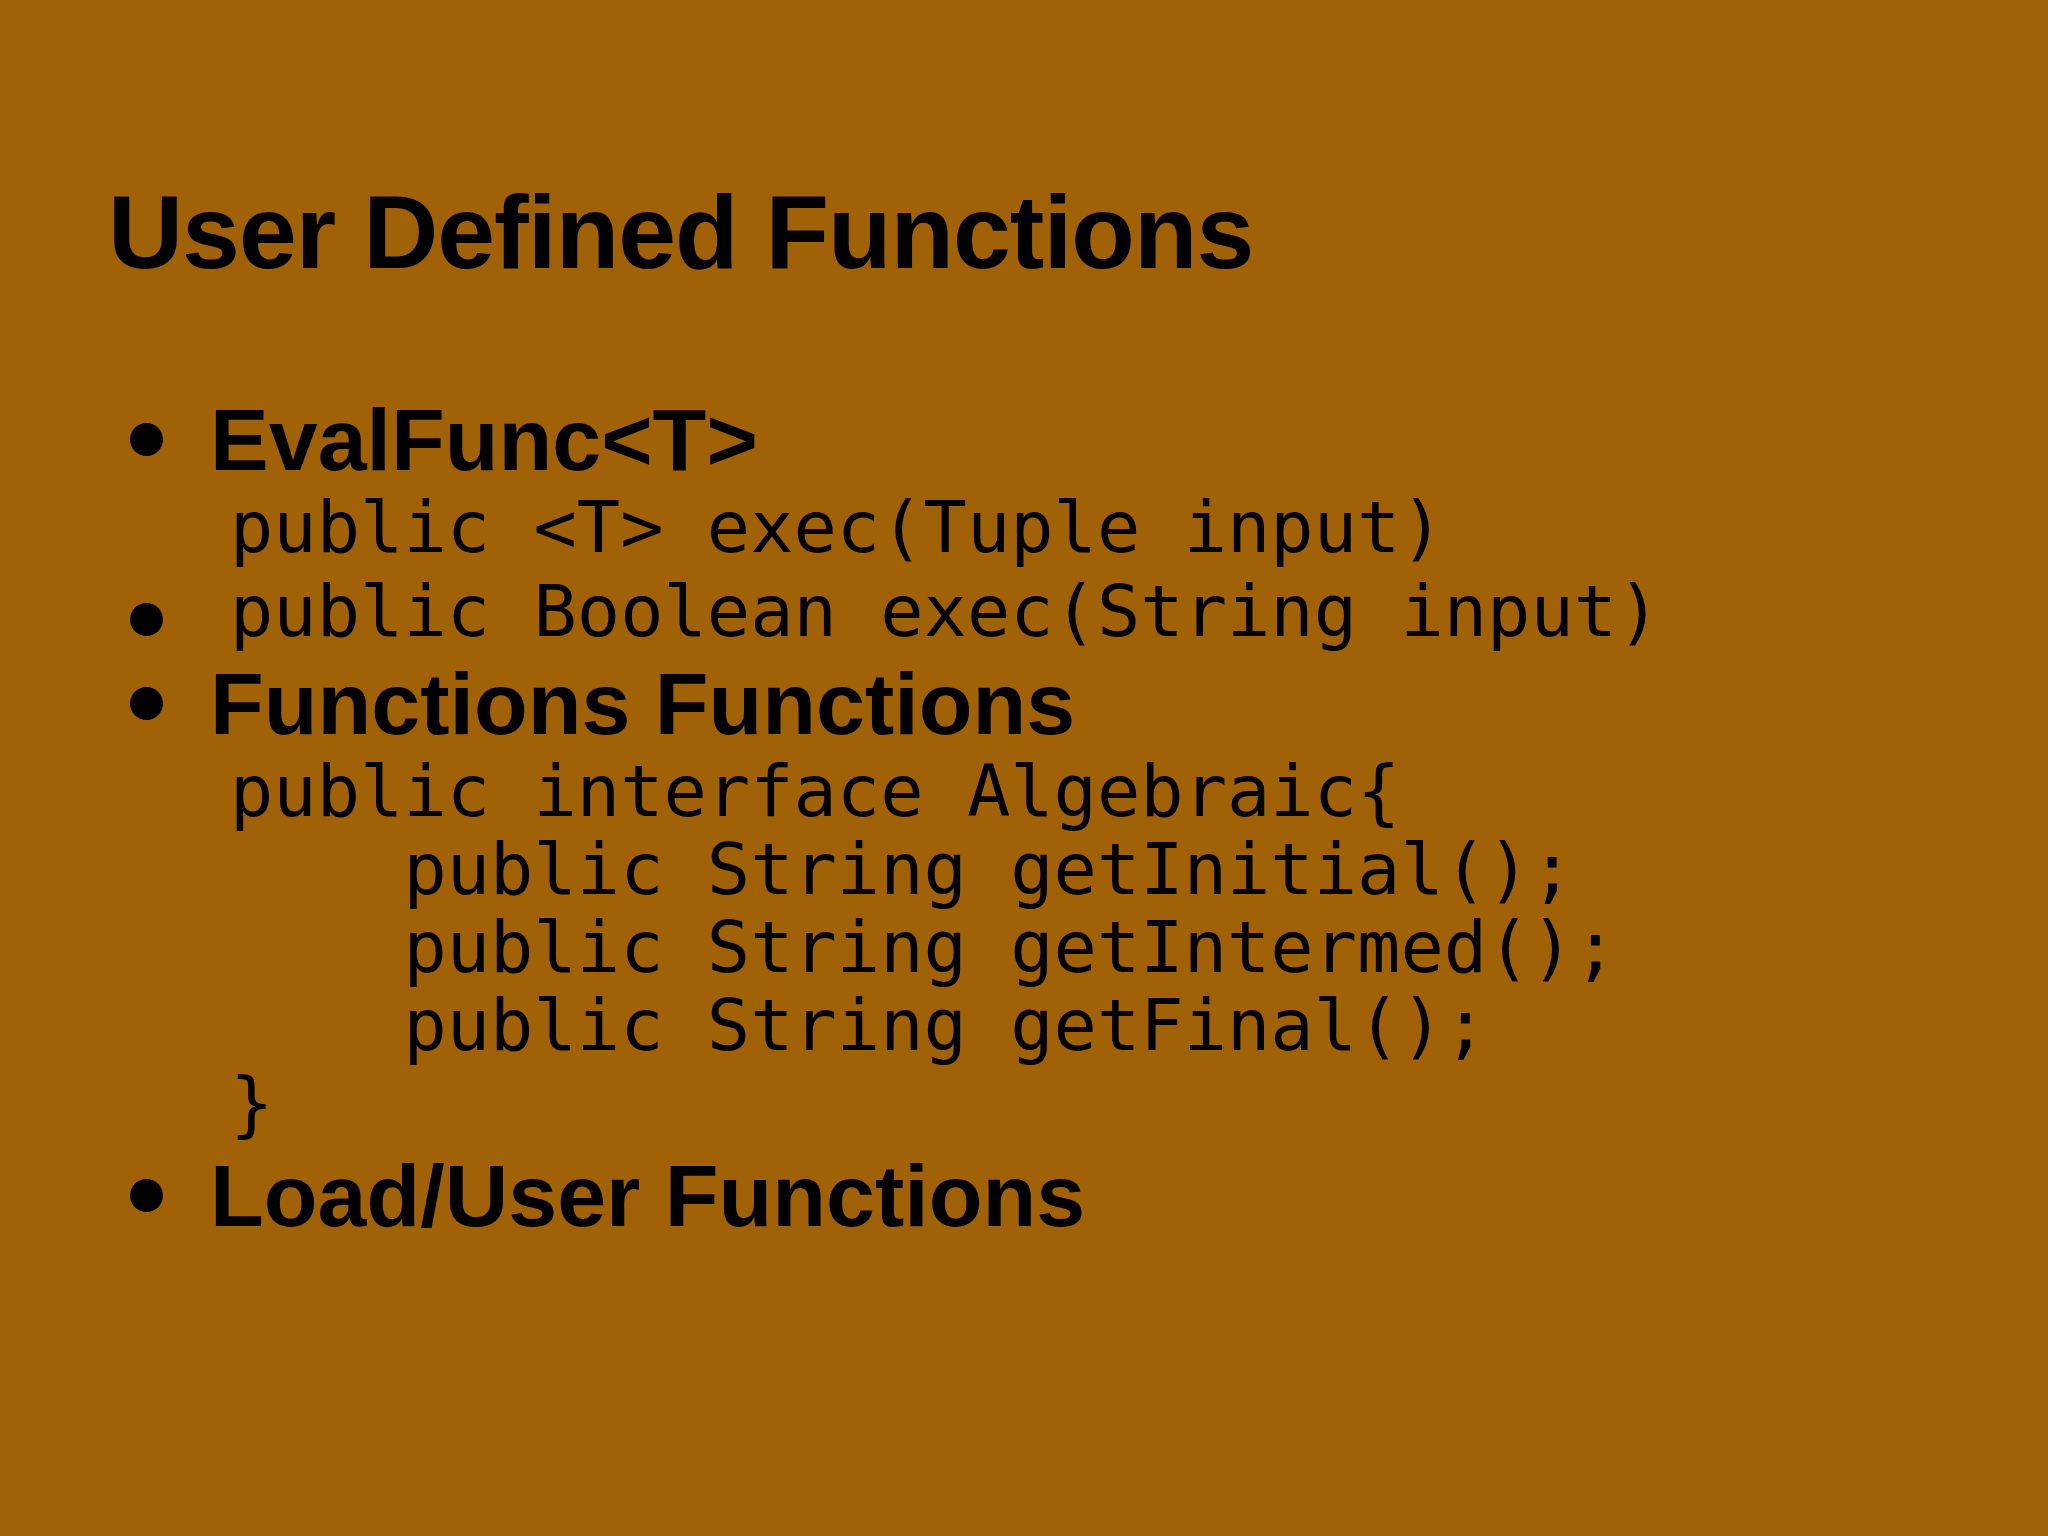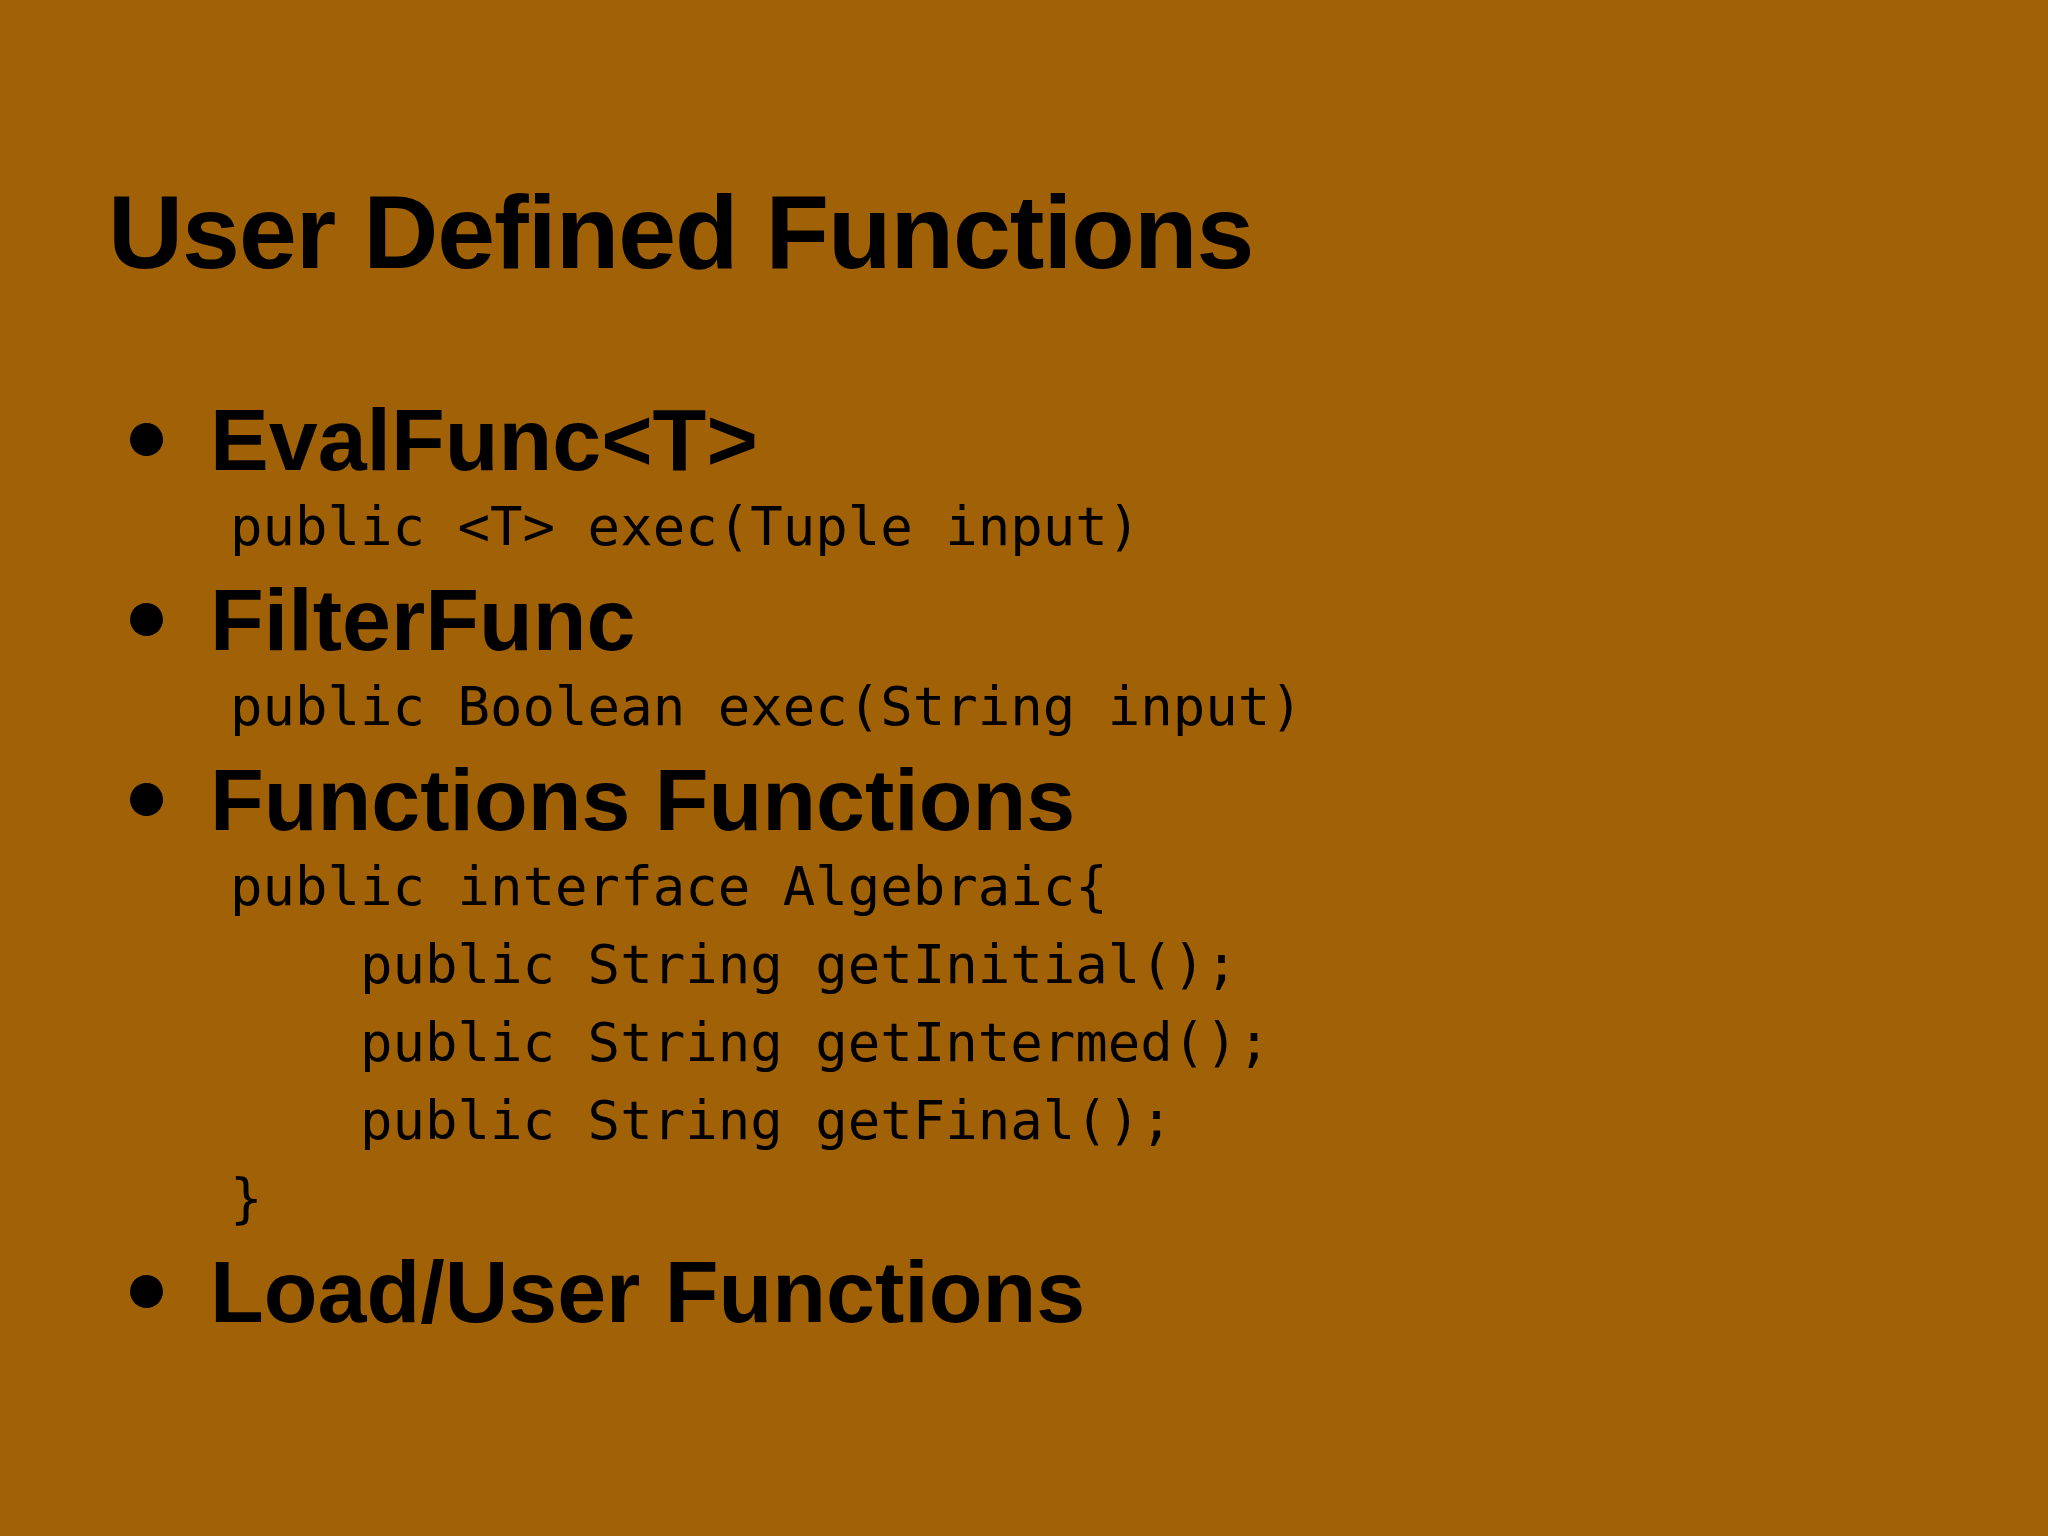--- a/index.html
+++ b/index.html
@@ -49,42 +49,41 @@
     left: 130px;
     top: 31px;
     width: 33px;
     height: 33px;
     background: #000000;
     border-radius: 50%;
   }
   pre.code {
     margin: 0 0 0 230px;
     font-family: "DejaVu Sans Mono", monospace;
-    font-size: 54px;
+    font-size: 72px;
     line-height: 78px;
     color: #000000;
     white-space: pre;
   }
 </style>
 </head>
 <body>
 
 <div class="slide">
   <h1 class="title">User Defined Functions</h1>
 
   <ul class="content">
     <li>
       <span class="bullet-dot"></span>
       <div class="bullet-header">EvalFunc&lt;T&gt;</div>
       <pre class="code">public &lt;T&gt; exec(Tuple input)</pre>
     </li>
 
     <li>
       <span class="bullet-dot"></span>
-      <div class="bullet-header">FilterFunc</div>
       <pre class="code">public Boolean exec(String input)</pre>
     </li>
 
     <li>
       <span class="bullet-dot"></span>
       <div class="bullet-header">Functions Functions</div>
       <pre class="code">public interface Algebraic{
     public String getInitial();
     public String getIntermed();
     public String getFinal();

